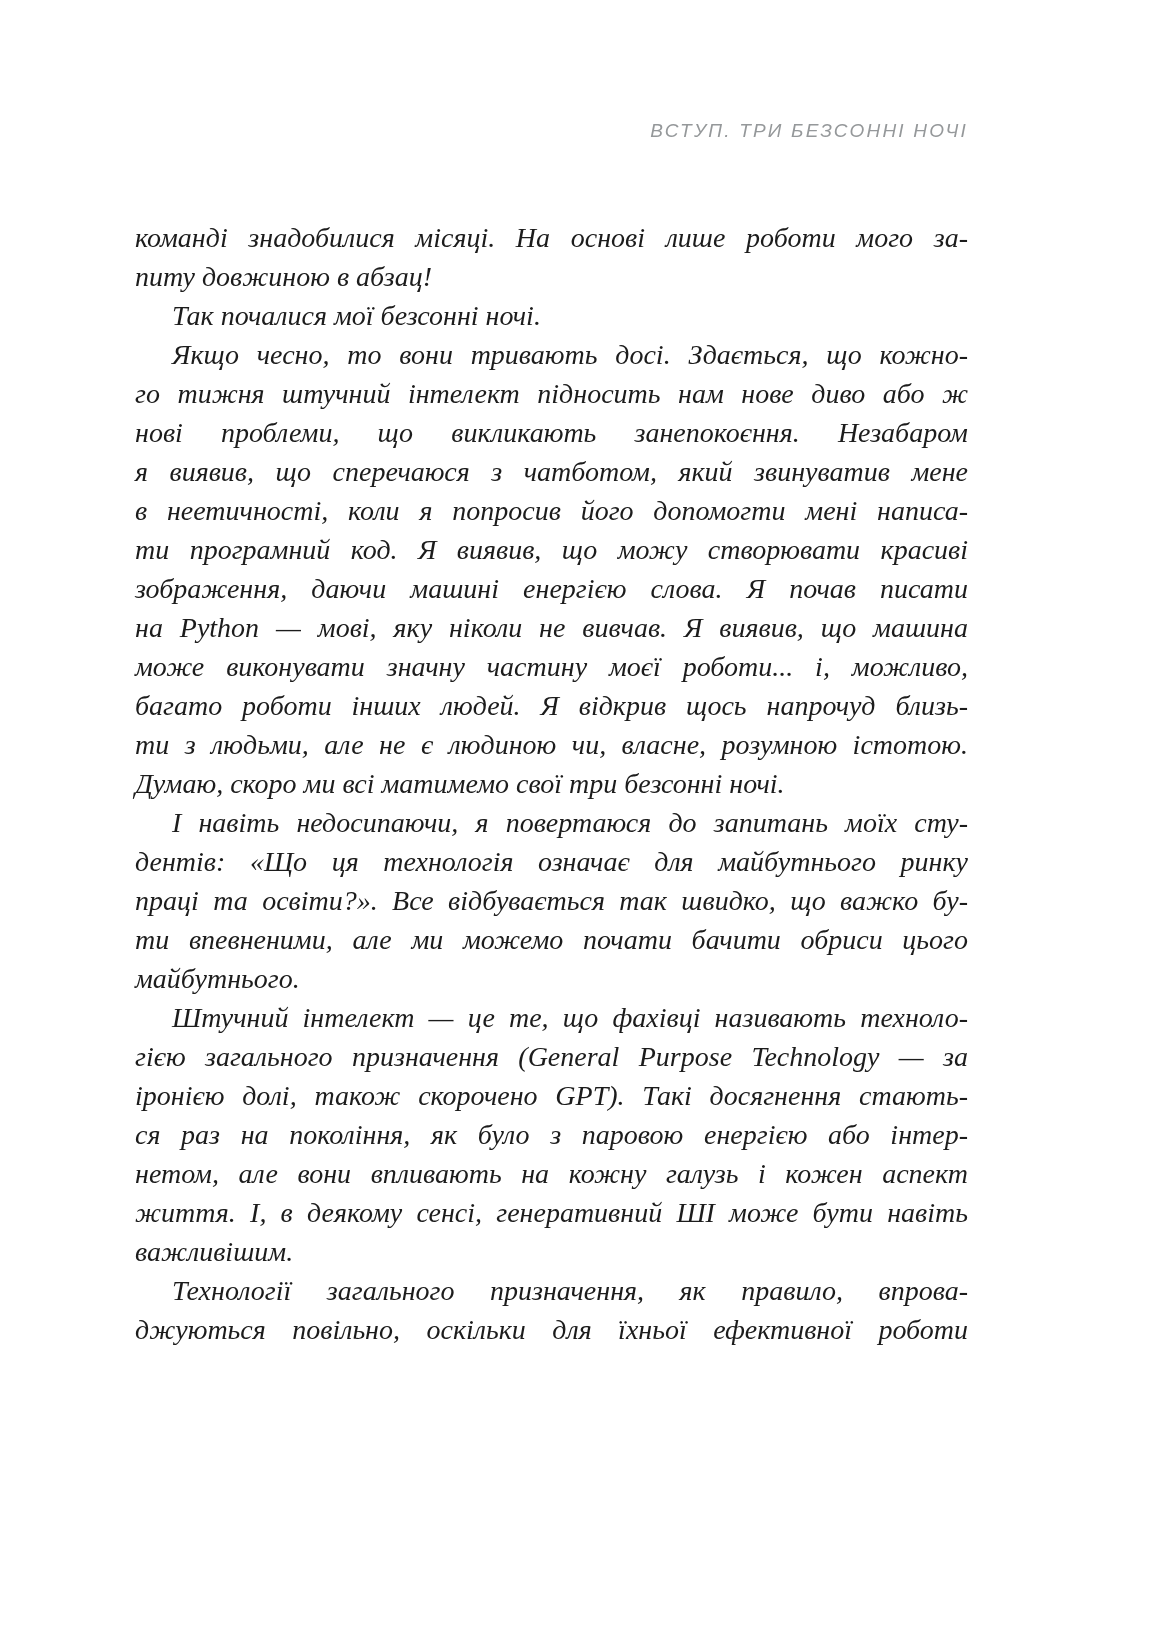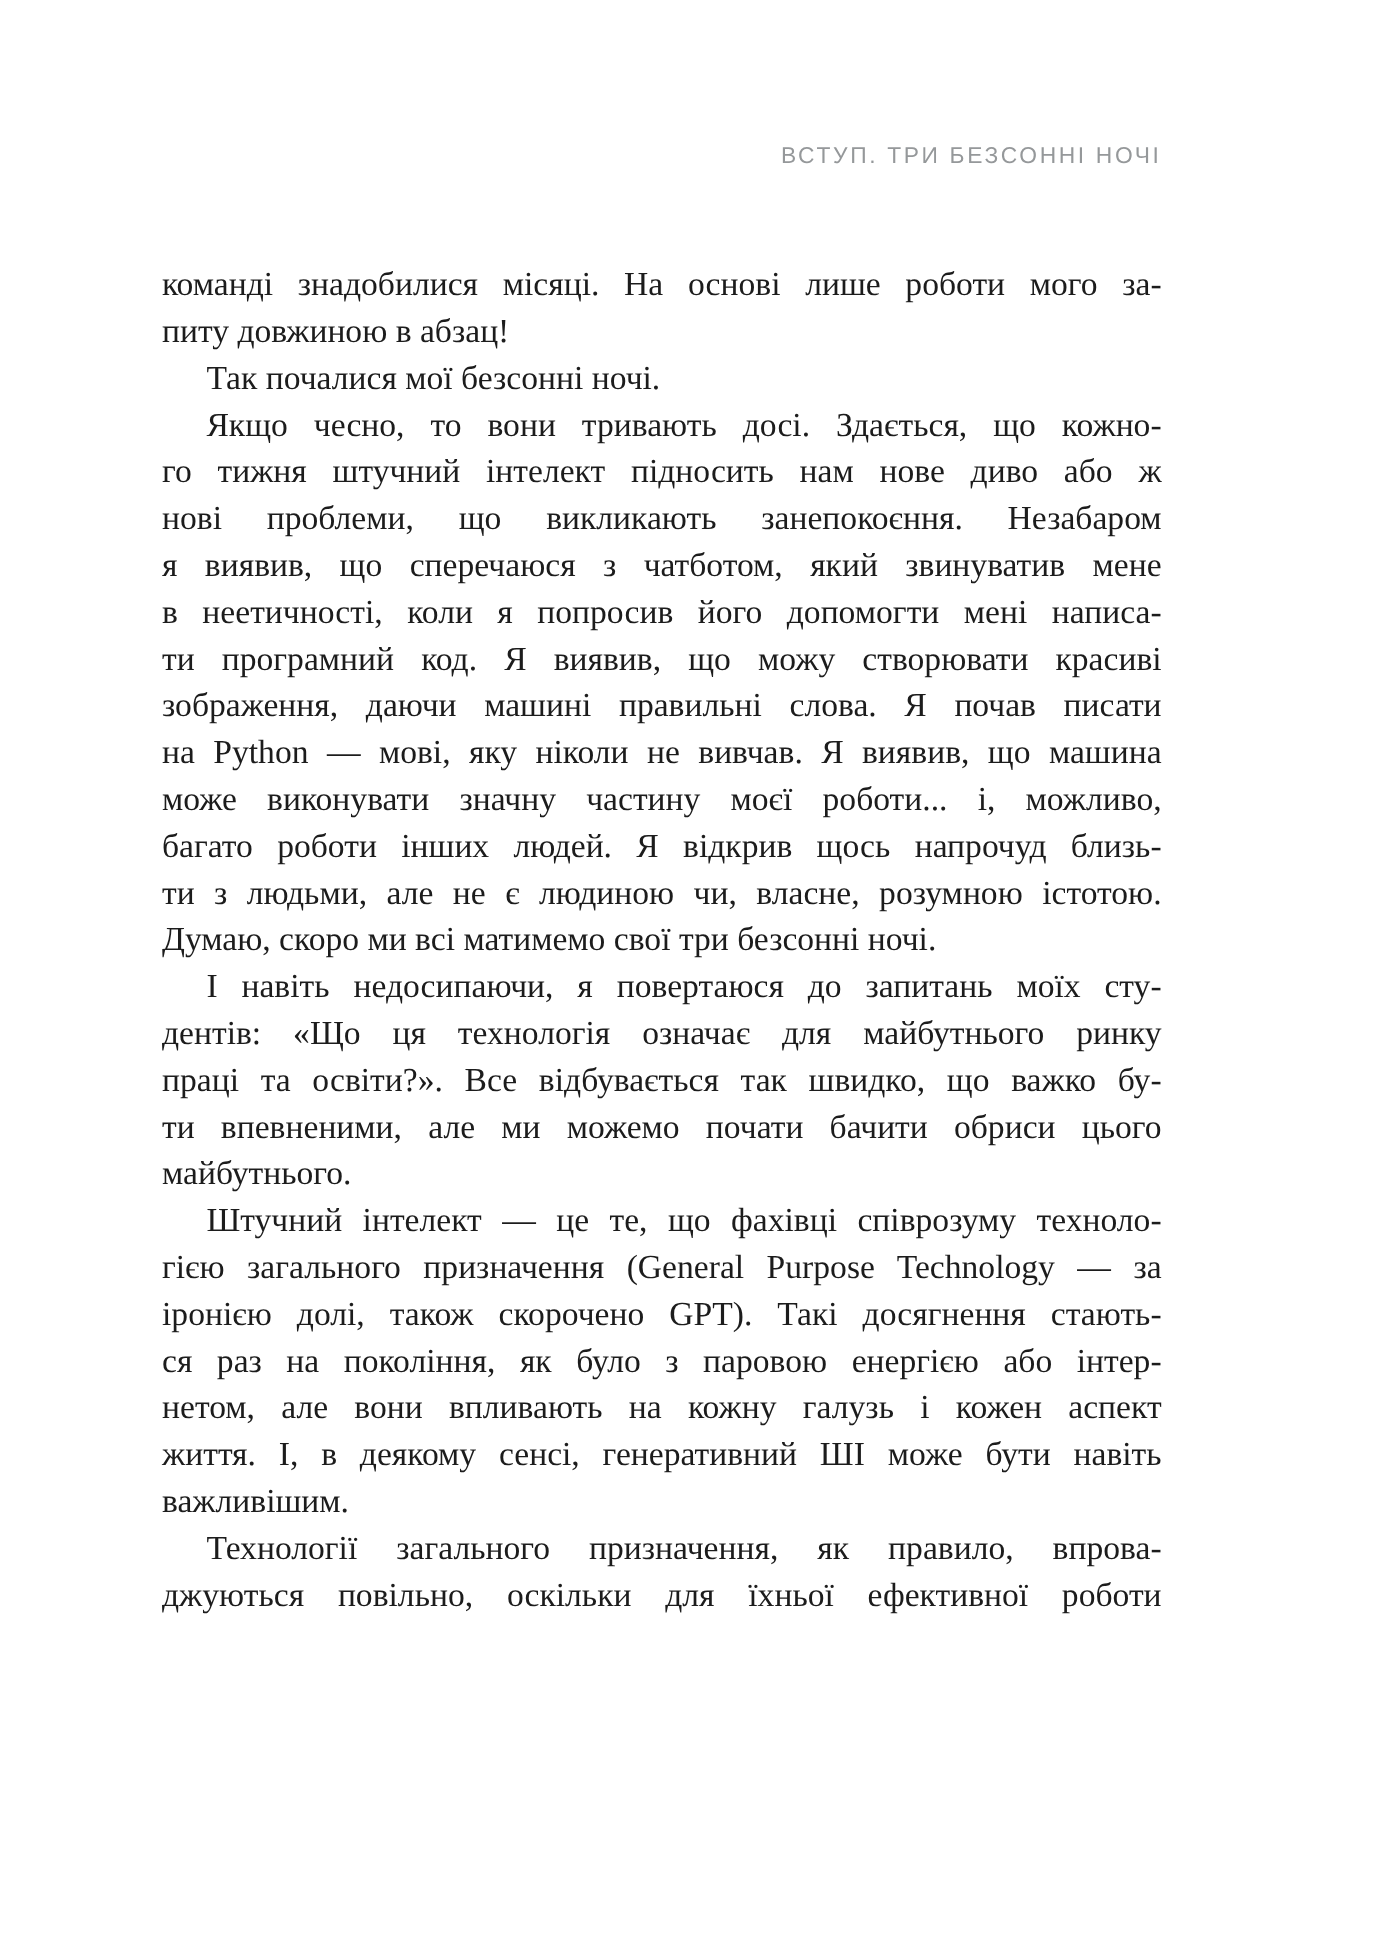--- a/index.html
+++ b/index.html
@@ -7,20 +7,21 @@
     padding: 0;
     background: #ffffff;
   }
   #page {
     position: relative;
     width: 1166px;
     height: 1348px;
     background: #ffffff;
     overflow: hidden;
     font-family: "Liberation Serif", "DejaVu Serif", serif;
+    font-style: italic;
   }
   #running-header {
     position: absolute;
     top: 120px;
     left: 135px;
     width: 833px;
     text-align: right;
     font-family: "Liberation Sans", "DejaVu Sans", sans-serif;
     font-size: 19px;
     letter-spacing: 2.2px;
@@ -84,36 +85,36 @@
       <div class="para">
         <div class="line indented lastline">Так почалися мої безсонні ночі.</div>
       </div>
       <div class="para">
         <div class="line indented">Якщо чесно, то вони тривають досі. Здається, що кожно-</div>
         <div class="line">го тижня штучний інтелект підносить нам нове диво або ж</div>
         <div class="line">нові проблеми, що викликають занепокоєння. Незабаром</div>
         <div class="line">я виявив, що сперечаюся з чатботом, який звинуватив мене</div>
         <div class="line">в неетичності, коли я попросив його допомогти мені написа-</div>
         <div class="line">ти програмний код. Я виявив, що можу створювати красиві</div>
-        <div class="line">зображення, даючи машині правильні слова. Я почав писати</div>
+        <div class="line">зображення, даючи машині енергією слова. Я почав писати</div>
         <div class="line">на Python — мові, яку ніколи не вивчав. Я виявив, що машина</div>
         <div class="line">може виконувати значну частину моєї роботи... і, можливо,</div>
         <div class="line">багато роботи інших людей. Я відкрив щось напрочуд близь-</div>
         <div class="line">ти з людьми, але не є людиною чи, власне, розумною істотою.</div>
         <div class="line lastline">Думаю, скоро ми всі матимемо свої три безсонні ночі.</div>
       </div>
       <div class="para">
         <div class="line indented">І навіть недосипаючи, я повертаюся до запитань моїх сту-</div>
         <div class="line">дентів: «Що ця технологія означає для майбутнього ринку</div>
         <div class="line">праці та освіти?». Все відбувається так швидко, що важко бу-</div>
         <div class="line">ти впевненими, але ми можемо почати бачити обриси цього</div>
         <div class="line lastline">майбутнього.</div>
       </div>
       <div class="para">
-        <div class="line indented">Штучний інтелект — це те, що фахівці співрозуму техноло-</div>
+        <div class="line indented">Штучний інтелект — це те, що фахівці називають техноло-</div>
         <div class="line">гією загального призначення (General Purpose Technology — за</div>
         <div class="line">іронією долі, також скорочено GPT). Такі досягнення стають-</div>
         <div class="line">ся раз на покоління, як було з паровою енергією або інтер-</div>
         <div class="line">нетом, але вони впливають на кожну галузь і кожен аспект</div>
         <div class="line">життя. І, в деякому сенсі, генеративний ШІ може бути навіть</div>
         <div class="line lastline">важливішим.</div>
       </div>
       <div class="para">
         <div class="line indented">Технології загального призначення, як правило, впрова-</div>
         <div class="line">джуються повільно, оскільки для їхньої ефективної роботи</div>

